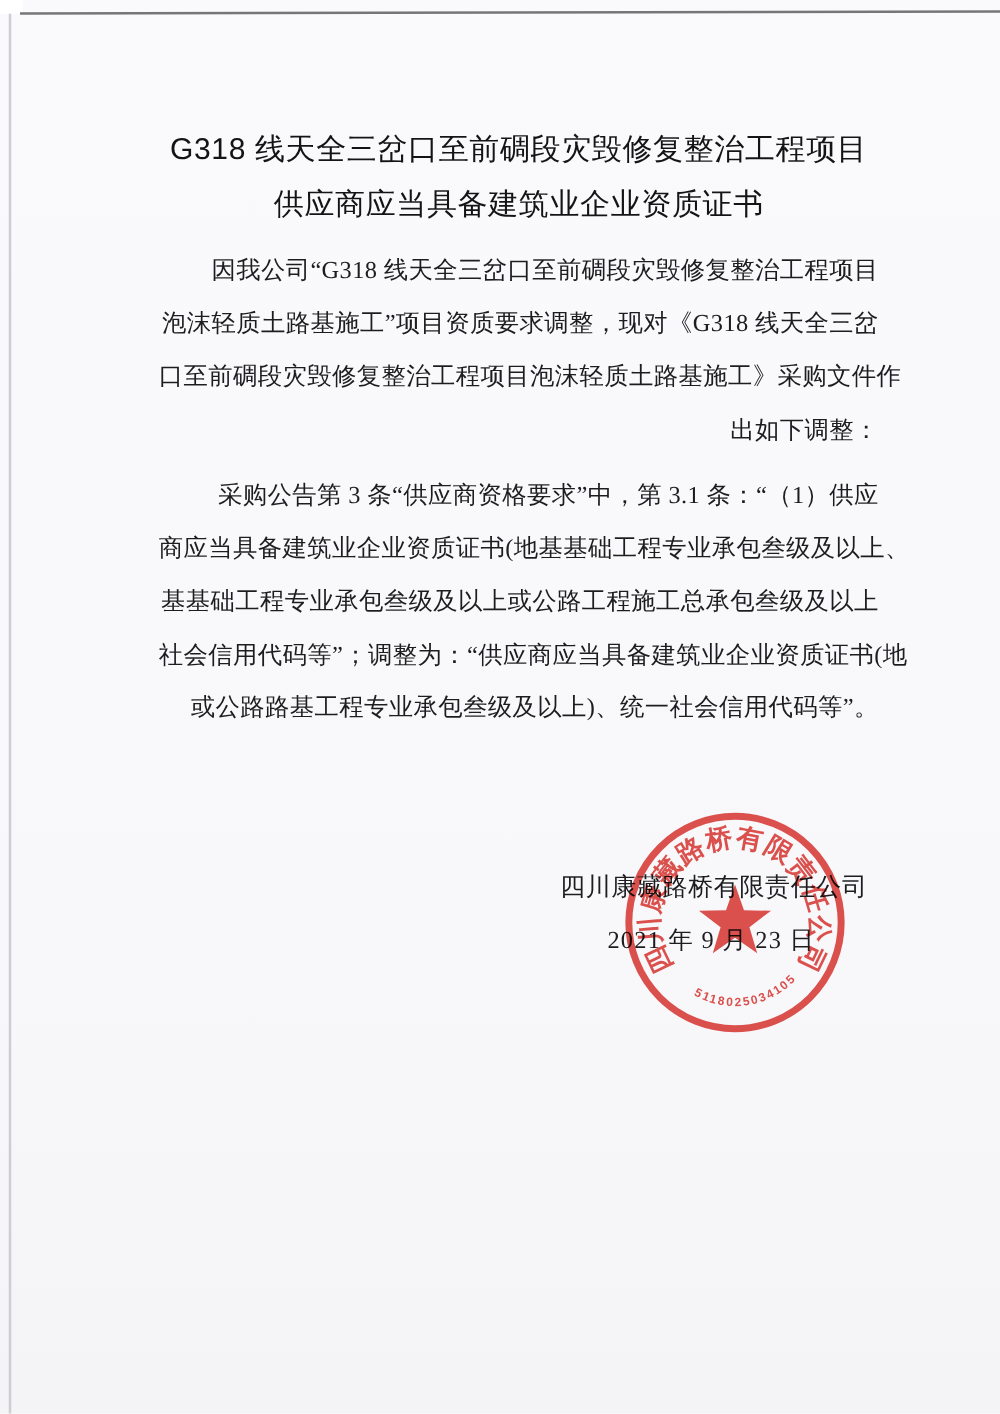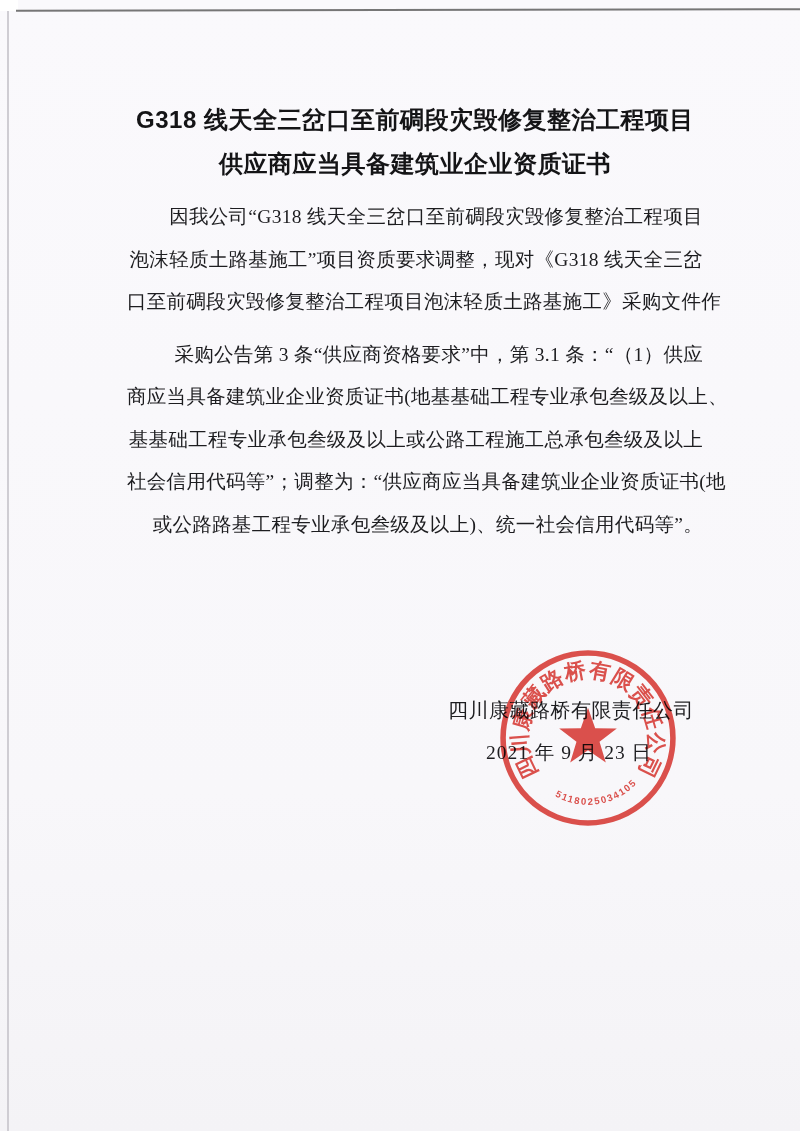--- a/index.html
+++ b/index.html
@@ -25,21 +25,21 @@
   .corner-white {
     position: absolute; top: 0; left: 0; width: 18px; height: 11px; background: #ffffff;
   }
   .content {
     position: absolute; left: 127px; top: 98px; width: 576px;
     color: #1d1d20;
   }
   .title {
     text-align: center;
     font-family: "Liberation Sans", "DejaVu Sans", sans-serif;
-    font-weight: bold;
+    font-weight: normal;
     font-size: 24px;
     line-height: 44px;
     color: #141416;
     letter-spacing: 0.5px;
   }
   .salutation {
     font-size: 19.5px;
     line-height: 42px;
     margin-top: 5px;
     letter-spacing: 0.5px;
@@ -82,20 +82,21 @@
 
 <div class="content">
   <div class="title">G318 线天全三岔口至前碉段灾毁修复整治工程项目</div>
   <div class="title">供应商应当具备建筑业企业资质证书</div>
 
 
   <div class="para">
     <div class="body-line indent">因我公司“G318 线天全三岔口至前碉段灾毁修复整治工程项目</div>
     <div class="body-line">泡沫轻质土路基施工”项目资质要求调整，现对《G318 线天全三岔</div>
     <div class="body-line">口至前碉段灾毁修复整治工程项目泡沫轻质土路基施工》采购文件作</div>
+    <div class="body-line">出如下调整：</div>
   </div>
 
   <div class="para">
     <div class="body-line indent">采购公告第 3 条“供应商资格要求”中，第 3.1 条：“（1）供应</div>
     <div class="body-line">商应当具备建筑业企业资质证书(地基基础工程专业承包叁级及以上、</div>
     <div class="body-line">基基础工程专业承包叁级及以上或公路工程施工总承包叁级及以上</div>
     <div class="body-line">社会信用代码等”；调整为：“供应商应当具备建筑业企业资质证书(地</div>
     <div class="body-line">或公路路基工程专业承包叁级及以上)、统一社会信用代码等”。</div>
   </div>
 </div>

